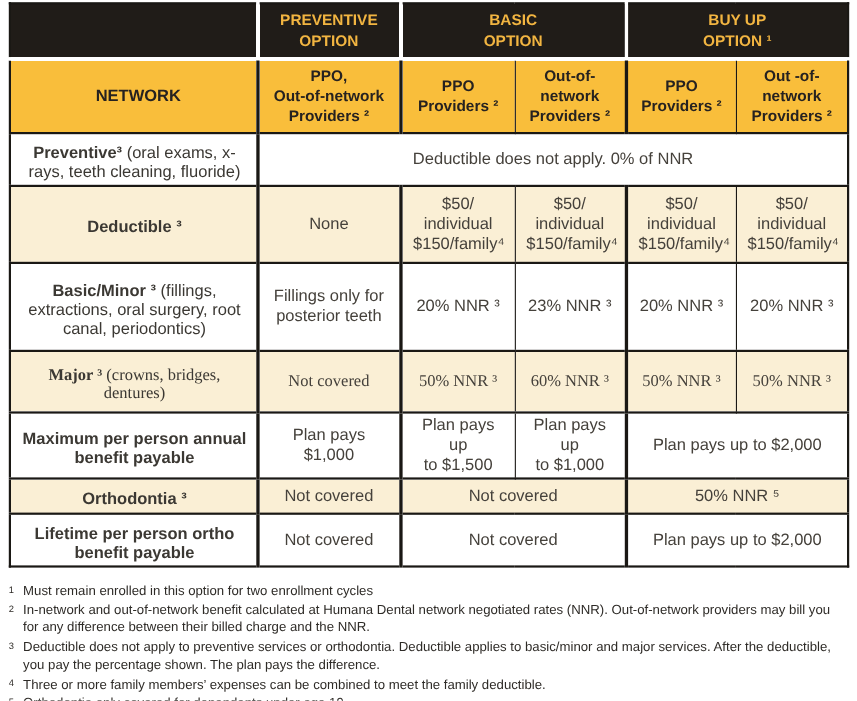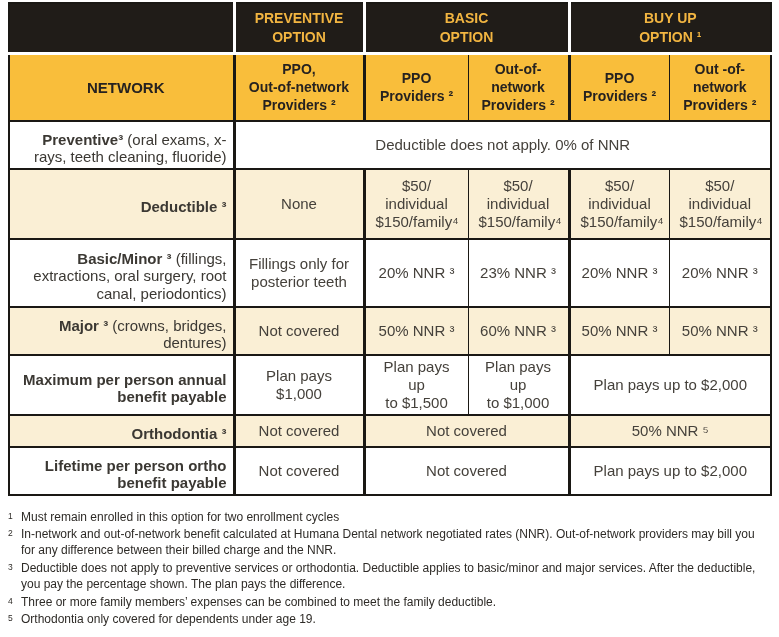--- a/index.html
+++ b/index.html
@@ -61,21 +61,21 @@
   }
   tr.net-row td.lbl{font-size:15px;}
 
   
   tr.body td{
     border-top:2px solid var(--bd);
     font-size:15px;
     color:var(--val);
   }
   tr.body td.lbl{
-    text-align:right;
+    text-align:center;
     padding:9px 6px 2px 8px;
     line-height:1.15;
     color:var(--lbl);
   }
   tr.body td.lbl .b{font-weight:bold;}
   tr.body td.val{
     text-align:center;
     line-height:1.2;
     white-space:pre-line;
     padding:2px 10px;
@@ -168,31 +168,31 @@
 individual
 $150/family⁴</td>
       <td class="val bl3">$50/
 individual
 $150/family⁴</td>
       <td class="val bl1">$50/
 individual
 $150/family⁴</td>
     </tr>
 
-    <tr class="body white" style="height:68px;">
+    <tr class="body white" style="height:80px;">
       <td class="lbl"><span class="b">Basic/Minor ³</span><span> (fillings, extractions, oral surgery, root canal, periodontics)</span></td>
       <td class="val bl3">Fillings only for
 posterior teeth</td>
       <td class="val bl3">20% NNR ³</td>
       <td class="val bl1">23% NNR ³</td>
       <td class="val bl3">20% NNR ³</td>
       <td class="val bl1">20% NNR ³</td>
     </tr>
 
-    <tr class="body cream" style="height:48px;">
+    <tr class="body cream" style="height:56px;font-family:Liberation Serif, serif;">
       <td class="lbl"><span class="b">Major ³</span><span> (crowns, bridges, dentures)</span></td>
       <td class="val bl3">Not covered</td>
       <td class="val bl3">50% NNR ³</td>
       <td class="val bl1">60% NNR ³</td>
       <td class="val bl3">50% NNR ³</td>
       <td class="val bl1">50% NNR ³</td>
     </tr>
 
     <tr class="body white" style="height:52px;">
       <td class="lbl"><span class="b">Maximum per person annual benefit payable</span></td>

